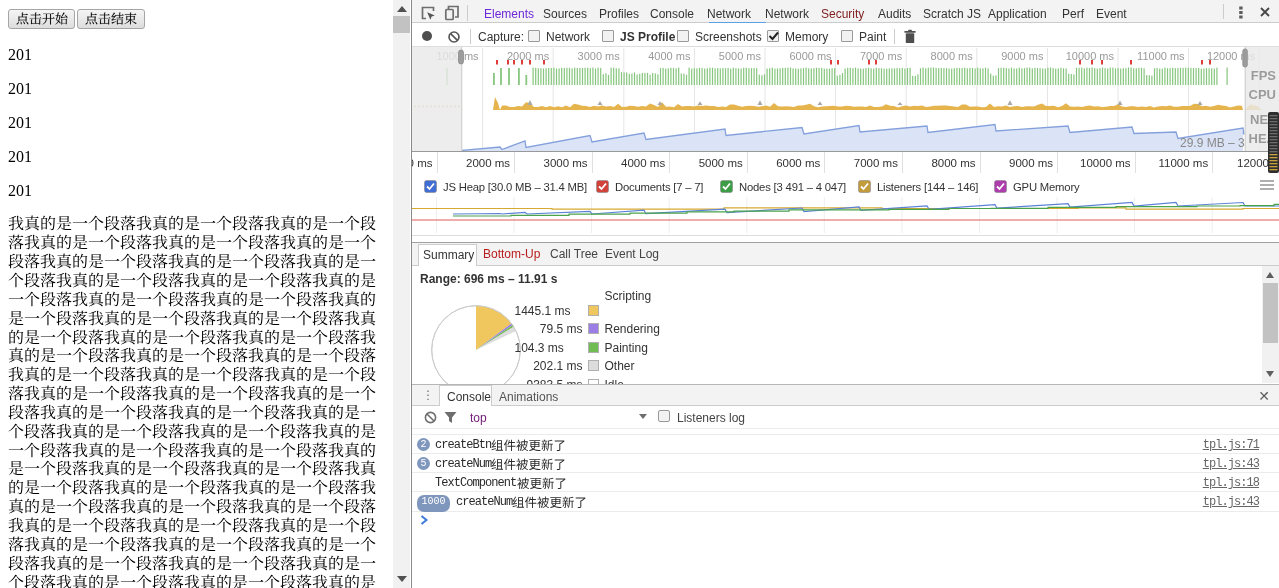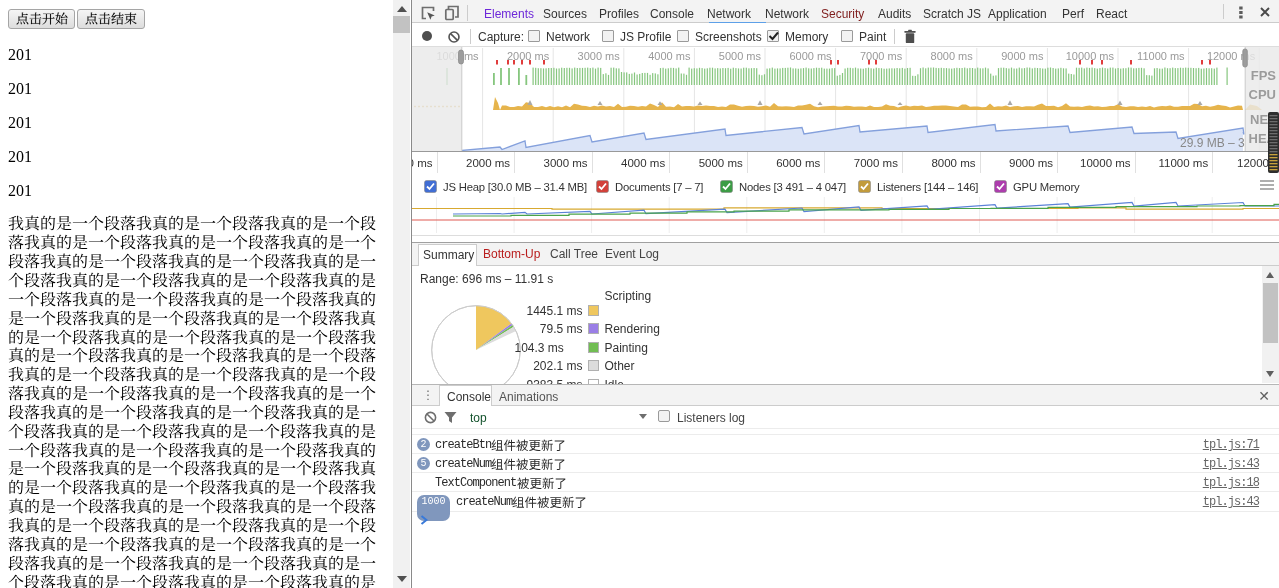--- a/index.html
+++ b/index.html
@@ -615,21 +615,21 @@
       <div class="a t12" style="left:131px;top:7px;color:#333">Sources</div>
       <div class="a t12" style="left:187px;top:7px;color:#333">Profiles</div>
       <div class="a t12" style="left:238px;top:7px;color:#333">Console</div>
       <div class="a t12" style="left:295px;top:7px;color:#333">Network</div>
       <div class="a t12" style="left:353px;top:7px;color:#333">Network</div>
       <div class="a t12" style="left:409px;top:7px;color:#7f1d1d">Security</div>
       <div class="a t12" style="left:466px;top:7px;color:#333">Audits</div>
       <div class="a t12" style="left:511px;top:7px;color:#333">Scratch JS</div>
       <div class="a t12" style="left:576px;top:7px;color:#333">Application</div>
       <div class="a t12" style="left:650px;top:7px;color:#333">Perf</div>
-      <div class="a t12" style="left:684px;top:7px;color:#333">React</div>
+      <div class="a t12" style="left:684px;top:7px;color:#333">Event</div>
       <div class="a" style="left:297px;top:21.5px;width:57px;height:3px;background:#5da0e8"></div>
       <div class="a sep" style="left:810.5px;top:4px;height:15px"></div>
       <svg class="a" style="left:826px;top:6px;" width="6" height="13" viewBox="0 0 6 13">
 <rect x="1.2" y="0.5" width="3.4" height="3" fill="#5c5c5c"></rect>
         <rect x="1.2" y="5" width="3.4" height="3" fill="#5c5c5c"></rect>
         <rect x="1.2" y="9.5" width="3.4" height="3" fill="#5c5c5c"></rect>
       </svg>
       <svg class="a" style="left:847.5px;top:7px;" width="10" height="10" viewBox="0 0 10 10">
 <path d="M1 1 L9 9 M9 1 L1 9" stroke="#4a4a4a" stroke-width="1.9"></path>
       </svg>
@@ -637,21 +637,21 @@
       <div class="a" style="left:10px;top:31px;width:10px;height:10px;border-radius:50%;background:#4e4e4e"></div>
       <svg class="a" style="left:36px;top:31px;" width="12" height="12" viewBox="0 0 14 14">
 <circle cx="7" cy="7" r="5.8" fill="none" stroke="#555" stroke-width="1.9"></circle>
 <line x1="3" y1="3" x2="11" y2="11" stroke="#555" stroke-width="1.9"></line>
       </svg>
       <div class="a sep" style="left:58px;top:29px;height:15px"></div>
       <div class="a t12" style="left:66px;top:30px;">Capture:</div>
       <div class="a cb" style="left:116px;top:30px;"></div>
       <div class="a t12" style="left:134px;top:30px;">Network</div>
       <div class="a cb" style="left:190px;top:30px;"></div>
-      <div class="a t12" style="left:208px;top:30px;">JS Profile</div>
+      <div class="a t12" style="left:208px;top:30px;font-weight:bold;">JS Profile</div>
       <div class="a cb" style="left:265px;top:30px;"></div>
       <div class="a t12" style="left:283px;top:30px;">Screenshots</div>
       <div class="a cb" style="left:355px;top:30px;"></div>
       <svg class="a" style="left:355px;top:29px;" width="14" height="14" viewBox="0 0 14 14">
         <path d="M2.5 7 L5.5 10 L11 3.5" fill="none" stroke="#222" stroke-width="2"></path>
       </svg>
       <div class="a t12" style="left:373px;top:30px;">Memory</div>
       <div class="a cb" style="left:429px;top:30px;"></div>
       <div class="a t12" style="left:447px;top:30px;">Paint</div>
       <div class="a sep" style="left:482px;top:29px;height:15px"></div>
@@ -1071,30 +1071,30 @@
         <polyline points="41,17 88,16.5 90,17.0 113,15.4 115,17.0 178,14.3 180,17.0 232,13.2 234,16.7 313,12.1 315,15.6 390,11.0 392,14.5 447,9.9 449,13.4 515,8.8 517,12.3 583,7.7 585,11.2 656,6.6 658,10.1 720,5.5 722,9.0 764,5.5 766,9.0 831,5.5 833,9.0 867,9" fill="none" stroke="#5b82d8" stroke-width="1.2"></polyline>
         <polyline points="41,19 99,19.0 99,18.4 157,18.4 157,17.1 218,17.1 218,16.2 275,16.2 275,14.9 322,14.9 322,14.1 377,14.1 377,12.9 441,12.9 441,12.8 477,12.8 477,12.3 537,12.3 537,11.5 579,11.5 579,11.4 636,11.4 636,10.4 704,10.4 704,9.7 754,9.7 754,9.6 785,9.6 785,9.0 828,9.0 828,8.6 862,8.6 862,7.3 925,7.3 925,6.5" fill="none" stroke="#4aa34a" stroke-width="1.2"></polyline>
         <line x1="0" y1="38.5" x2="867" y2="38.5" stroke="#ddd" stroke-width="1"></line>
       </svg>
       <div class="a" style="left:0;top:241.5px;width:867px;height:24px;background:#f3f3f3;border-top:1px solid #a0a0a0;border-bottom:1px solid #ccc"></div>
       <div class="a" style="left:6.3px;top:244px;width:58.5px;height:21.5px;background:#fff;border:1px solid #ccc;border-bottom:none"></div>
       <div class="a t12" style="left:11px;top:248px;">Summary</div>
       <div class="a t12" style="left:71px;top:247px;color:#b91c1c">Bottom-Up</div>
       <div class="a t12" style="left:138px;top:247px;color:#444">Call Tree</div>
       <div class="a t12" style="left:193px;top:247px;color:#444">Event Log</div>
-      <div class="a t12" style="left:8px;top:272px;">Range: 696 ms – 11.91 s</div>
+      <div class="a t12" style="left:8px;top:272px;font-weight:bold;">Range: 696 ms – 11.91 s</div>
       <svg class="a" style="left:19px;top:305px" width="90" height="90" viewBox="0 0 90 90">
         <circle cx="45" cy="45" r="44.3" fill="#fff" stroke="#ccc" stroke-width="1"></circle>
         <path d="M45,45 L45.0,0.7 A44.3,44.3 0 0 1 80.5,18.5 Z" fill="#efc75e"></path>
         <path d="M45,45 L80.5,18.5 A44.3,44.3 0 0 1 81.6,20.0 Z" fill="#9a7ee6"></path>
         <path d="M45,45 L81.6,20.0 A44.3,44.3 0 0 1 82.7,21.7 Z" fill="#71bd53"></path>
         <path d="M45,45 L82.7,21.7 A44.3,44.3 0 0 1 85.0,26.0 Z" fill="#dcdcdc"></path>
         <circle cx="45" cy="45" r="44.3" fill="none" stroke="#ccc" stroke-width="1"></circle>
       </svg>
-      <div class="a t12" style="left:102.5px;top:303.5px;width:68px;text-align:right">1445.1 ms</div>
+      <div class="a t12" style="left:102.5px;top:303.5px;width:68px;">1445.1 ms</div>
       <div class="a" style="left:175.5px;top:304.5px;width:11px;height:11px;background:#efc75e;border:1px solid #b0b0b0"></div>
       <div class="a t12" style="left:192.5px;top:289px">Scripting</div>
       <div class="a t12" style="left:102.5px;top:322px;width:68px;text-align:right">79.5 ms</div>
       <div class="a" style="left:175.5px;top:323px;width:11px;height:11px;background:#9a7ee6;border:1px solid #b0b0b0"></div>
       <div class="a t12" style="left:192.5px;top:322px">Rendering</div>
       <div class="a t12" style="left:102.5px;top:340.5px;width:68px;text-align:left">104.3 ms</div>
       <div class="a" style="left:175.5px;top:341.5px;width:11px;height:11px;background:#71bd53;border:1px solid #b0b0b0"></div>
       <div class="a t12" style="left:192.5px;top:340.5px">Painting</div>
       <div class="a t12" style="left:102.5px;top:359px;width:68px;text-align:right">202.1 ms</div>
       <div class="a" style="left:175.5px;top:360px;width:11px;height:11px;background:#dcdcdc;border:1px solid #b0b0b0"></div>
@@ -1112,21 +1112,21 @@
       <div class="a t12" style="left:35px;top:390px;">Console</div>
       <div class="a t12" style="left:87px;top:390px;color:#555">Animations</div>
       <div class="a" style="left:845px;top:389px;width:14px;height:14px;color:#5f5f5f;font-size:14px;line-height:14px;text-align:center">✕</div>
       <svg class="a" style="left:12px;top:411px;" width="13" height="13" viewBox="0 0 14 14">
 <circle cx="7" cy="7" r="5.5" fill="none" stroke="#6e6e6e" stroke-width="1.7"></circle>
 <line x1="3.2" y1="3.2" x2="10.8" y2="10.8" stroke="#6e6e6e" stroke-width="1.7"></line>
       </svg>
       <svg class="a" style="left:32px;top:411px;" width="13" height="13" viewBox="0 0 13 13">
 <path d="M0.5 1 L12.5 1 L8 6.5 L8 12 L5 10 L5 6.5 Z" fill="#6e6e6e"></path>
       </svg>
-      <div class="a t12" style="left:58px;top:411px;color:#14532d">top</div>
+      <div class="a t12" style="left:58px;top:411px;color:#701a75">top</div>
       <div class="a" style="left:227px;top:414px;width:0;height:0;border-left:4px solid transparent;border-right:4px solid transparent;border-top:5px solid #6e6e6e"></div>
       <div class="a cb" style="left:246px;top:410px;border-radius:2px"></div>
       <div class="a t12" style="left:265px;top:411px;color:#444">Listeners log</div>
       <div class="a" style="left:0;top:427.5px;width:867px;height:1px;background:#ececec"></div>
       <div class="a" style="left:0;top:433.5px;width:867px;height:1px;background:#ececec"></div>
       <div class="a" style="left:0;top:453px;width:867px;height:1px;background:#ececec"></div>
       <div class="a" style="left:0;top:472px;width:867px;height:1px;background:#ececec"></div>
       <div class="a" style="left:0;top:491px;width:867px;height:1px;background:#ececec"></div>
       <div class="a" style="left:0;top:510.5px;width:867px;height:1px;background:#ececec"></div>
       <div class="a" style="left:5px;top:438px;width:13px;height:13px;background:#8097bd;border-radius:7px;color:#fff;font-size:10px;line-height:13px;text-align:center;font-family:'Liberation Mono',monospace">2</div>
@@ -1152,21 +1152,21 @@
       </svg>
       <div class="a" style="right:20px;top:457px;font-family:'Liberation Mono',monospace;font-size:12px;letter-spacing:-0.95px;color:#2a2a2a;white-space:pre;color:#666;text-decoration:underline;line-height:14px">tpl.js:43</div>
       <div class="a" style="left:23px;top:476px;font-family:'Liberation Mono',monospace;font-size:12px;letter-spacing:-0.95px;color:#2a2a2a;white-space:pre;line-height:14px">TextComponent</div>
       <svg width="50.0" height="12.5" viewBox="0 0 4000 1000" style="position:absolute;overflow:visible;left:105px;top:476.5px;" fill="#2a2a2a">
         <use href="#s被" transform="translate(0,0)"></use>
         <use href="#s更" transform="translate(1000,0)"></use>
         <use href="#s新" transform="translate(2000,0)"></use>
         <use href="#s了" transform="translate(3000,0)"></use>
       </svg>
       <div class="a" style="right:20px;top:476px;font-family:'Liberation Mono',monospace;font-size:12px;letter-spacing:-0.95px;color:#2a2a2a;white-space:pre;color:#666;text-decoration:underline;line-height:14px">tpl.js:18</div>
-      <div class="a" style="left:5px;top:495px;width:33px;height:26px;background:#8097bd;border-radius:7px;color:#fff;font-size:10px;line-height:13px;text-align:center;font-family:'Liberation Mono',monospace">1000</div>
+      <div class="a" style="left:5px;top:495px;width:33px;height:17px;background:#8097bd;border-radius:7px;color:#fff;font-size:10px;line-height:13px;text-align:center;font-family:'Liberation Mono',monospace">1000</div>
       <div class="a" style="left:44px;top:495px;font-family:'Liberation Mono',monospace;font-size:12px;letter-spacing:-0.95px;color:#2a2a2a;white-space:pre;line-height:14px">createNum</div>
       <svg width="75.0" height="12.5" viewBox="0 0 6000 1000" style="position:absolute;overflow:visible;left:100px;top:495.5px;" fill="#2a2a2a">
         <use href="#s组" transform="translate(0,0)"></use>
         <use href="#s件" transform="translate(1000,0)"></use>
         <use href="#s被" transform="translate(2000,0)"></use>
         <use href="#s更" transform="translate(3000,0)"></use>
         <use href="#s新" transform="translate(4000,0)"></use>
         <use href="#s了" transform="translate(5000,0)"></use>
       </svg>
       <div class="a" style="right:20px;top:495px;font-family:'Liberation Mono',monospace;font-size:12px;letter-spacing:-0.95px;color:#2a2a2a;white-space:pre;color:#666;text-decoration:underline;line-height:14px">tpl.js:43</div>

